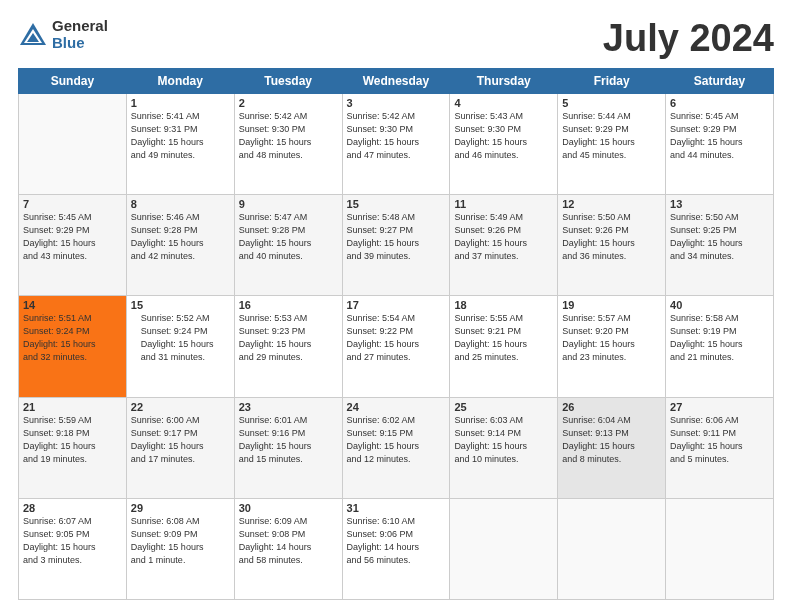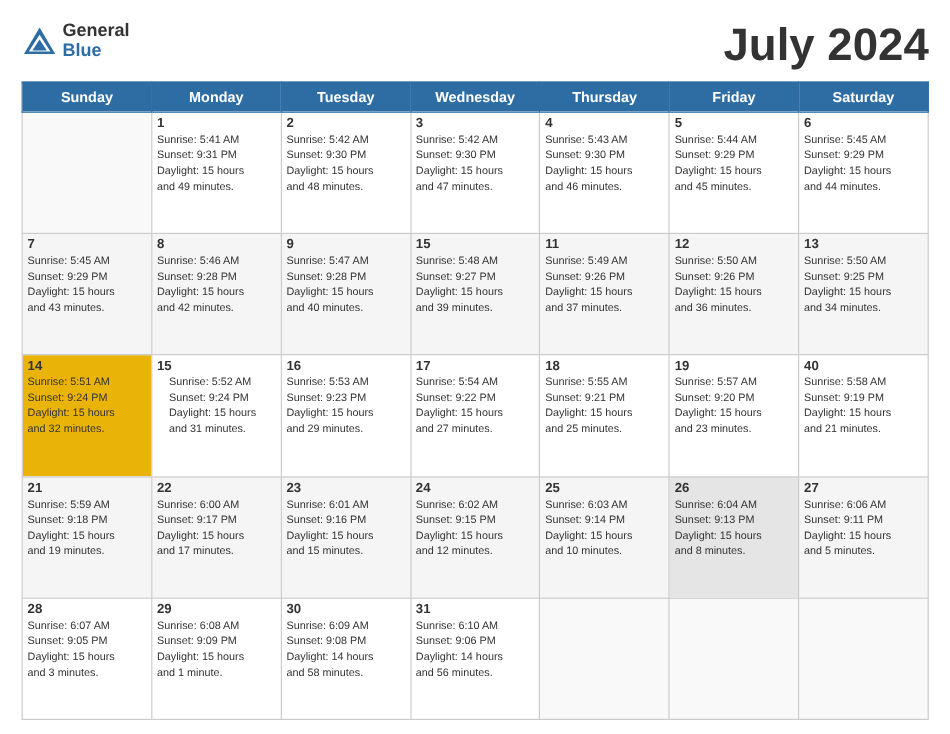--- a/index.html
+++ b/index.html
@@ -230,21 +230,21 @@
           </td>
           <td style="background: rgb(245, 245, 245);">
             <span class="day-num">13</span>
             <div class="day-info" style="white-space: pre-line;">Sunrise: 5:50 AM
 Sunset: 9:25 PM
 Daylight: 15 hours
 and 34 minutes.</div>
           </td>
         </tr>
         <tr>
-          <td style="background: #eab308;">
+          <td style="background: #f97316;">
             <span class="day-num">14</span>
             <div class="day-info" style="white-space: pre-line;">Sunrise: 5:51 AM
 Sunset: 9:24 PM
 Daylight: 15 hours
 and 32 minutes.</div>
           </td>
           <td style="background: rgb(255, 255, 255);">
             <span class="day-num">15</span>
             <div class="day-info" style="white-space: pre-line; margin-left: 10px;">Sunrise: 5:52 AM
 Sunset: 9:24 PM

